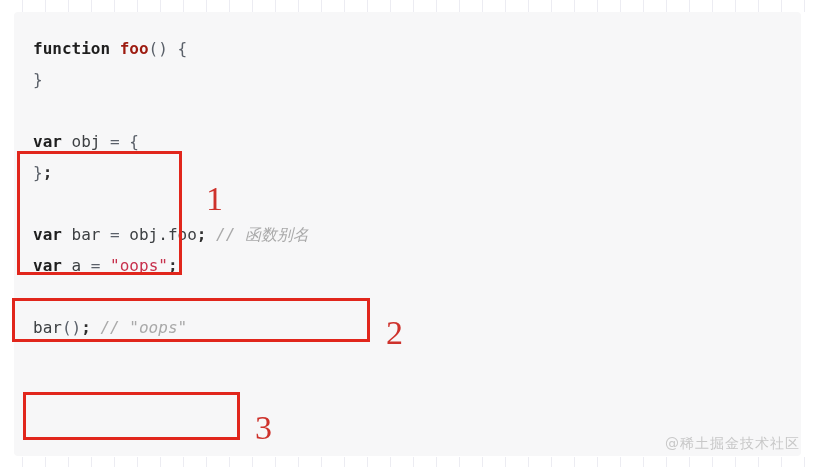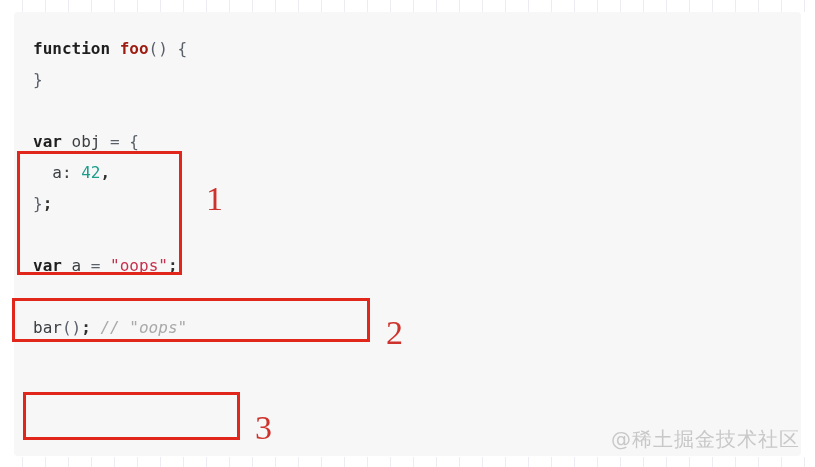--- a/index.html
+++ b/index.html
@@ -57,41 +57,41 @@
   .anno-num{
     position:absolute;
     font-family:"Liberation Serif","DejaVu Serif",serif;
     font-size:34px;
     line-height:1;
     color:var(--anno-num-red,#ce322c);
   }
   .watermark{
     position:absolute;
     right:15px;bottom:14px;
-    font-size:20px;
+    font-size:14px;
     letter-spacing:1px;
     color:var(--watermark-gray,#c8c8c8);
   }
 </style>
 </head>
 <body>
 
 <div class="stage">
   <div class="grid-strip top"></div>
   <div class="grid-strip bottom"></div>
 
   <div class="code-block">
     <div class="code">
         <div class="code-line"><span class="tok-kw">function</span><span class="tok-pln"> </span><span class="tok-fn">foo</span><span class="tok-pun">() {</span></div>
         <div class="code-line"><span class="tok-pun">}</span></div>
         <div class="code-line"></div>
         <div class="code-line"><span class="tok-kw">var</span><span class="tok-pln"> obj </span><span class="tok-pun">= {</span></div>
-        <div class="code-line"><span class="tok-pln">  a: </span><span class="tok-num">42</span><span class="tok-strong">,</span></div>
         <div class="code-line"><span class="tok-pun">}</span><span class="tok-strong">;</span></div>
         <div class="code-line"></div>
+        <div class="code-line"><span class="tok-kw">var</span><span class="tok-pln"> bar </span><span class="tok-pun">=</span><span class="tok-pln"> obj.foo</span><span class="tok-strong">;</span><span class="tok-cmt"> // 函数别名</span></div>
         <div class="code-line"><span class="tok-kw">var</span><span class="tok-pln"> a </span><span class="tok-pun">=</span><span class="tok-pln"> </span><span class="tok-str">"oops"</span><span class="tok-strong">;</span></div>
         <div class="code-line"></div>
         <div class="code-line"><span class="tok-pln">bar</span><span class="tok-pun">()</span><span class="tok-strong">;</span><span class="tok-cmt"> // "oops"</span></div>
       </div>
   </div>
 
   <div class="watermark">@稀土掘金技术社区</div>
 <div class="anno-box" style="left: 17px; top: 151px; width: 165px; height: 124px;"></div>
     <div class="anno-num" style="left: 206px; top: 182px;">1</div>
     <div class="anno-box" style="left: 12px; top: 298px; width: 358px; height: 44px;"></div>

